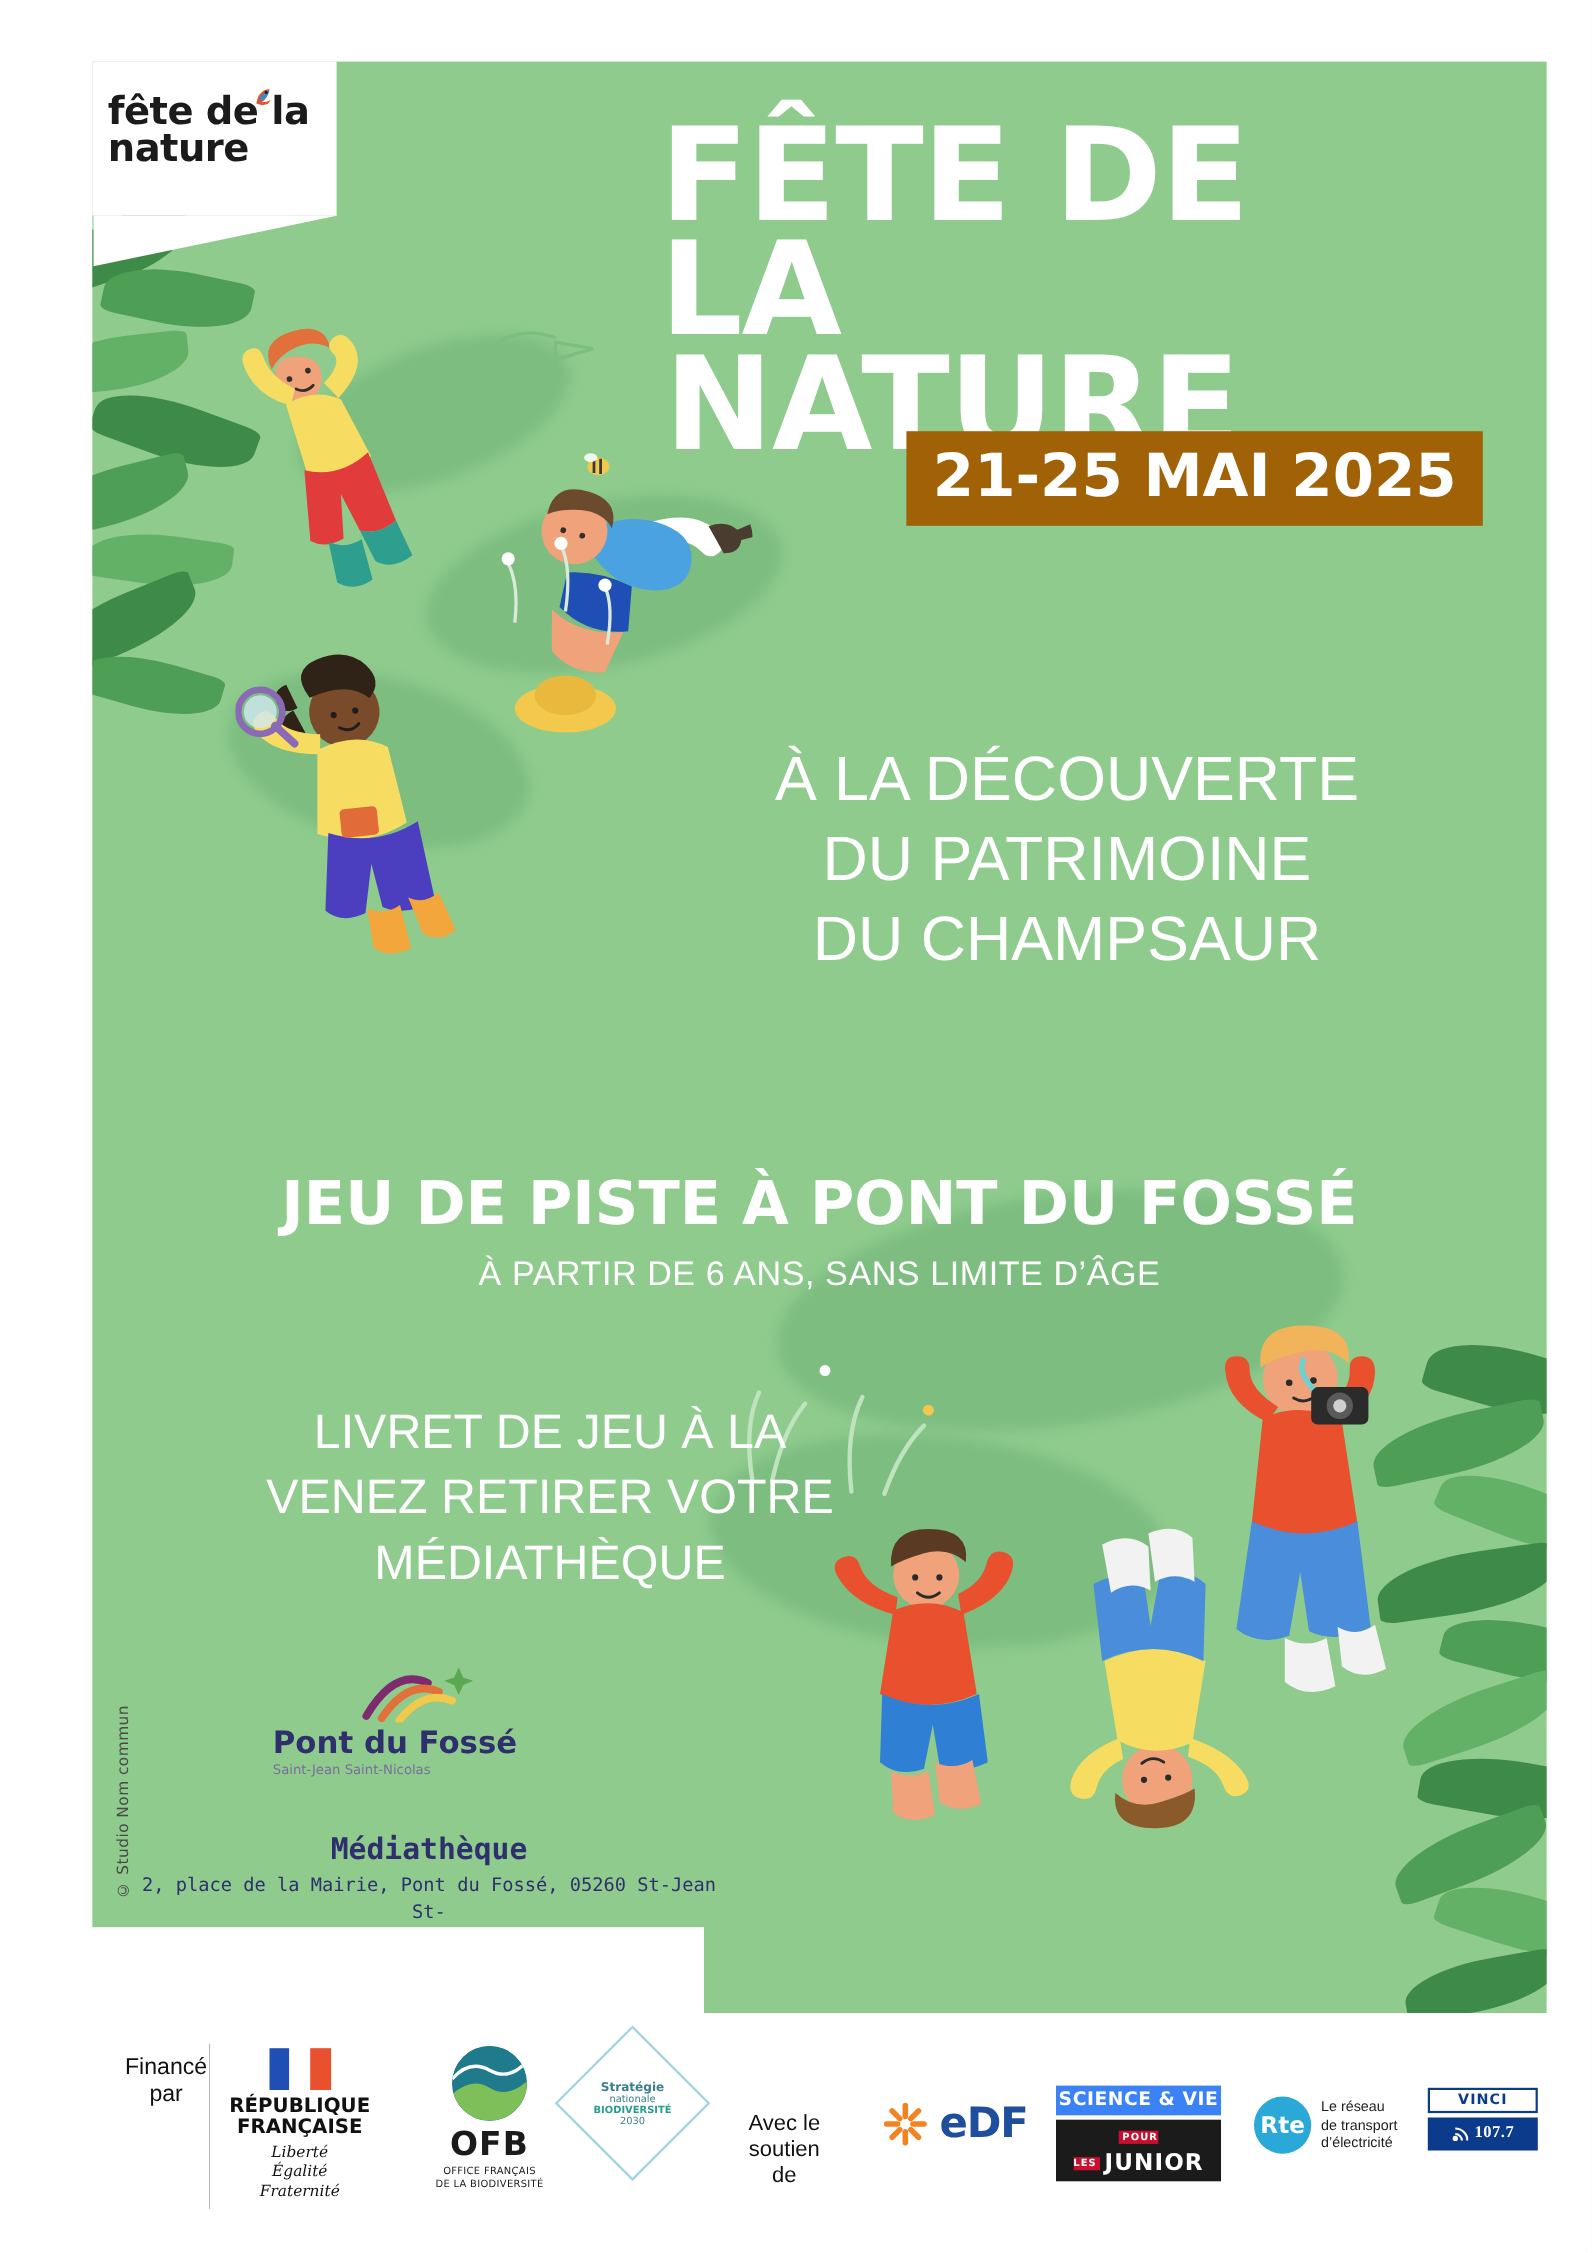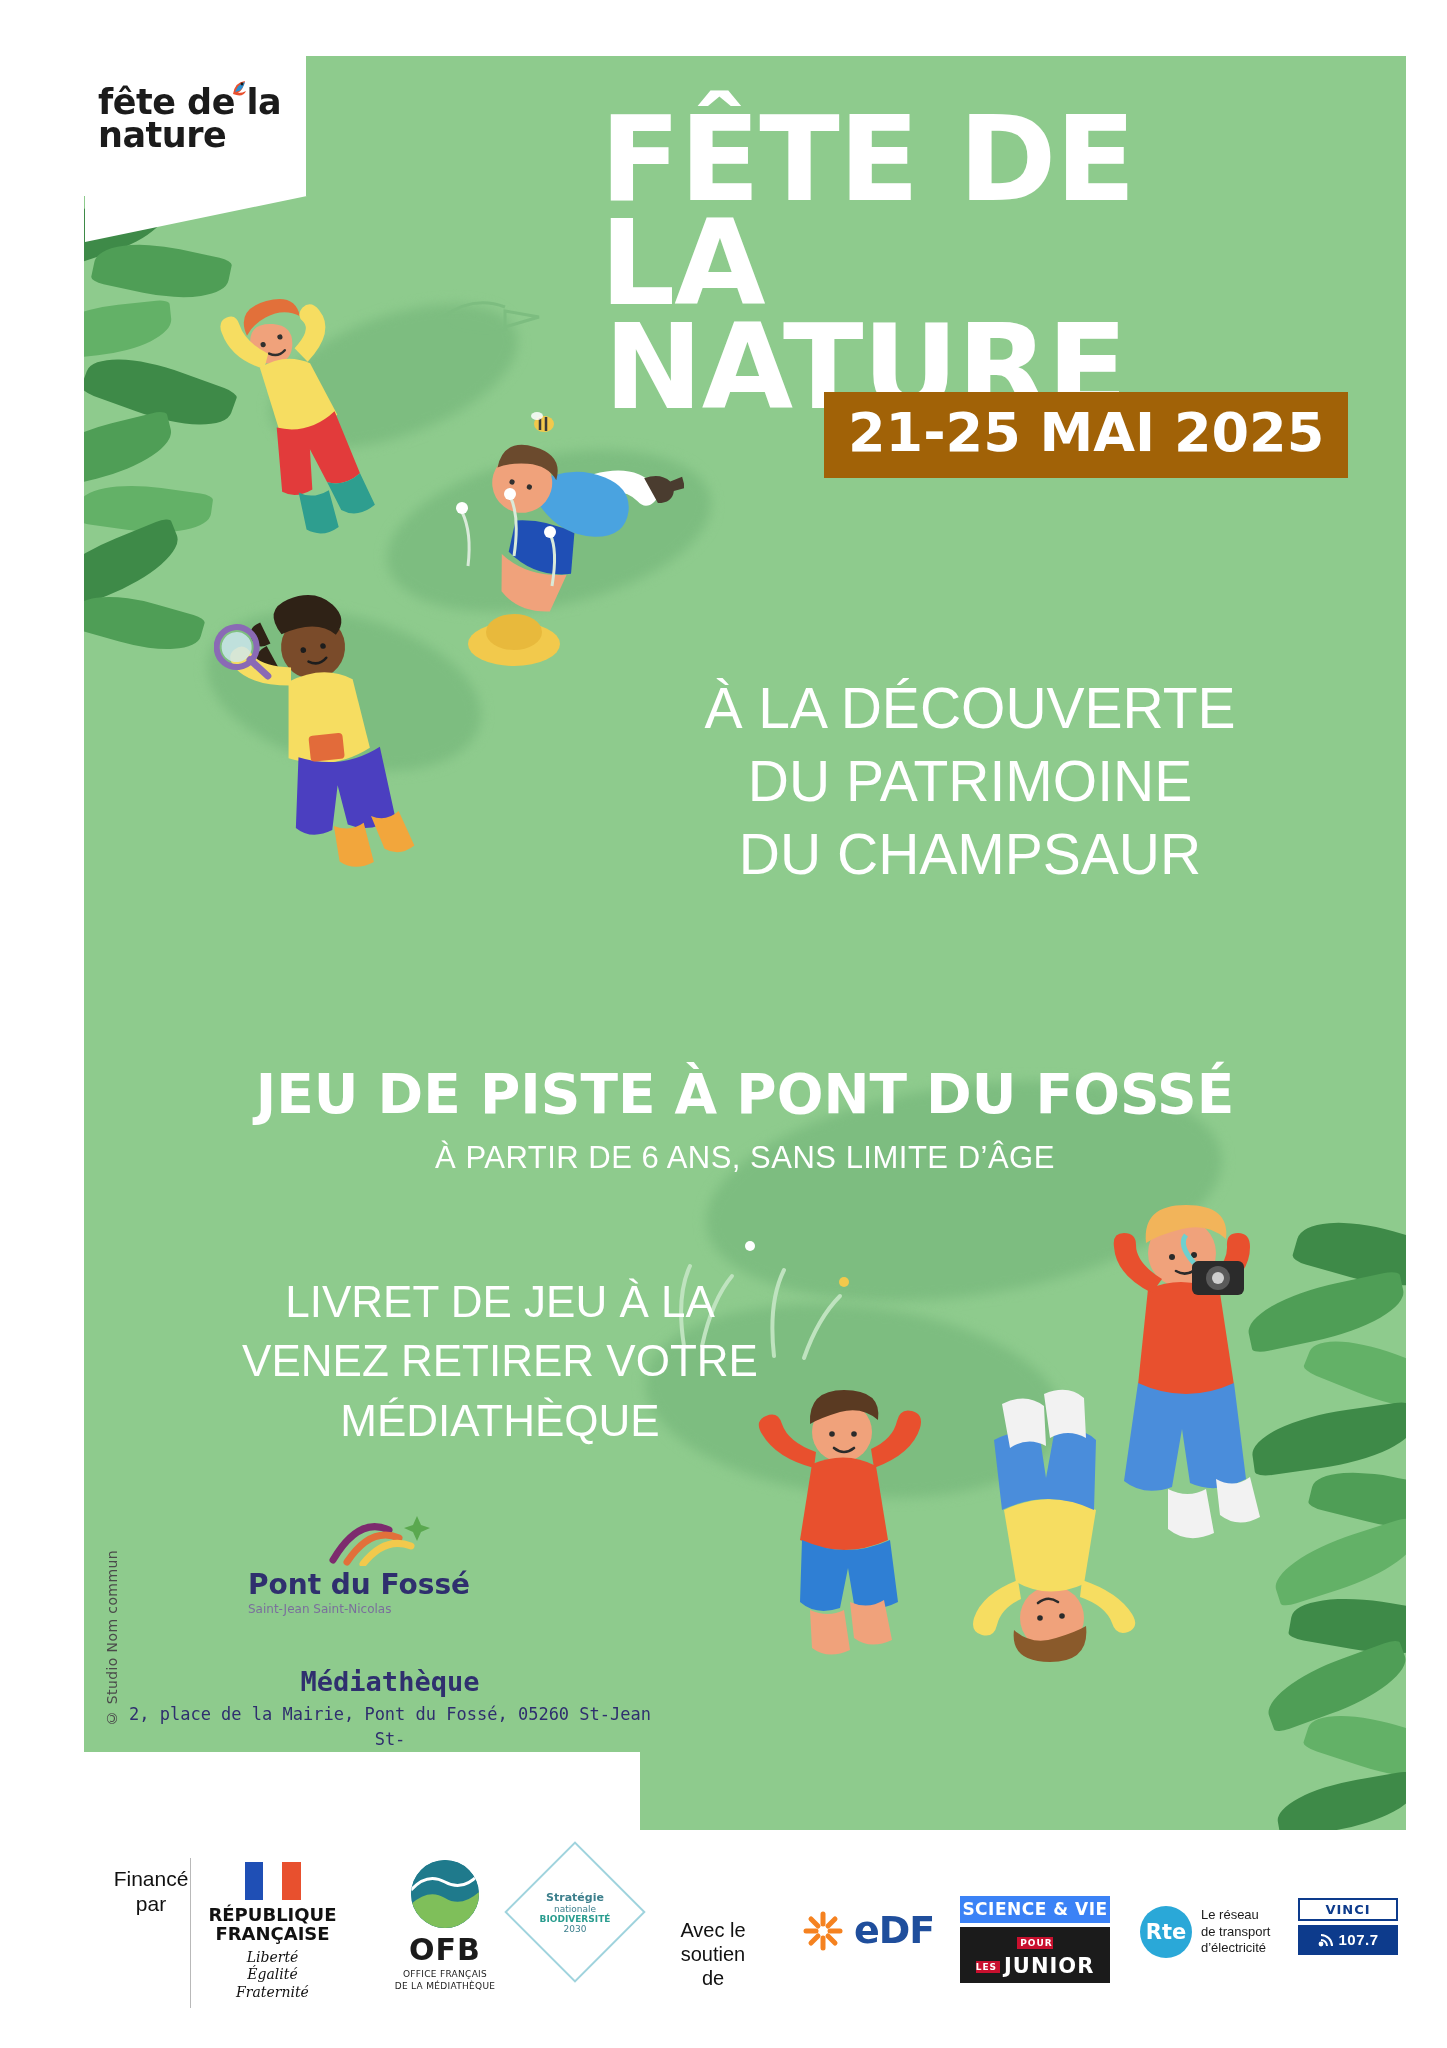--- a/index.html
+++ b/index.html
@@ -352,21 +352,21 @@
   .rte-txt { font-family: "Liberation Sans", sans-serif; font-size: 13px; color: #1b1b1b; line-height: 1.3; }
 
   .vinci-block { position: absolute; left: 1298px; top: 1898px; width: 100px; }
   .vinci-top {
     border: 2px solid #0d3b8c; color: #0d3b8c;
     font-family: "DejaVu Sans", sans-serif; font-weight: 700; font-size: 13px;
     text-align: center; padding: 2px 0; letter-spacing: 1px;
   }
   .vinci-bottom {
     margin-top: 4px; background: #0d3b8c; color: #fff;
-    font-family: Liberation Sans, sans-serif; font-weight: 700; font-size: 15px;
+    font-family: Liberation Serif, serif; font-weight: 700; font-size: 15px;
     text-align: center; padding: 6px 0 7px 0; letter-spacing: 0.5px;
     display: flex; align-items: center; justify-content: center; gap: 5px;
   }
 
   
   .char { position: absolute; }
 </style>
 </head>
 <body>
 
@@ -632,21 +632,21 @@
     <div class="ofb-mark">
       <svg width="68" height="68" viewBox="0 0 68 68">
         <circle cx="34" cy="34" r="34" fill="#1f7a8c"></circle>
         <path d="M0 44 q18 -16 34 -6 q16 10 34 -6 v36 H0z" fill="#7fbf5a"></path>
         <path d="M0 30 q16 -18 34 -8 q18 10 34 -8" stroke="#ffffff" stroke-width="3" fill="none"></path>
       </svg>
     </div>
     <div class="ofb-name">OFB</div>
     <div class="ofb-sub">
       <div>OFFICE FRANÇAIS</div>
-      <div>DE LA MÉDIATHÈQUE</div>
+      <div>DE LA BIODIVERSITÉ</div>
     </div>
   </div>
 
   <div class="snb-block">
     <div class="snb-diamond">
       <div class="snb-inner">
         <span class="t1">Stratégie</span>
         <span class="t2">nationale</span>
         <span class="t3">BIODIVERSITÉ</span>
         <span class="t4">2030</span>

